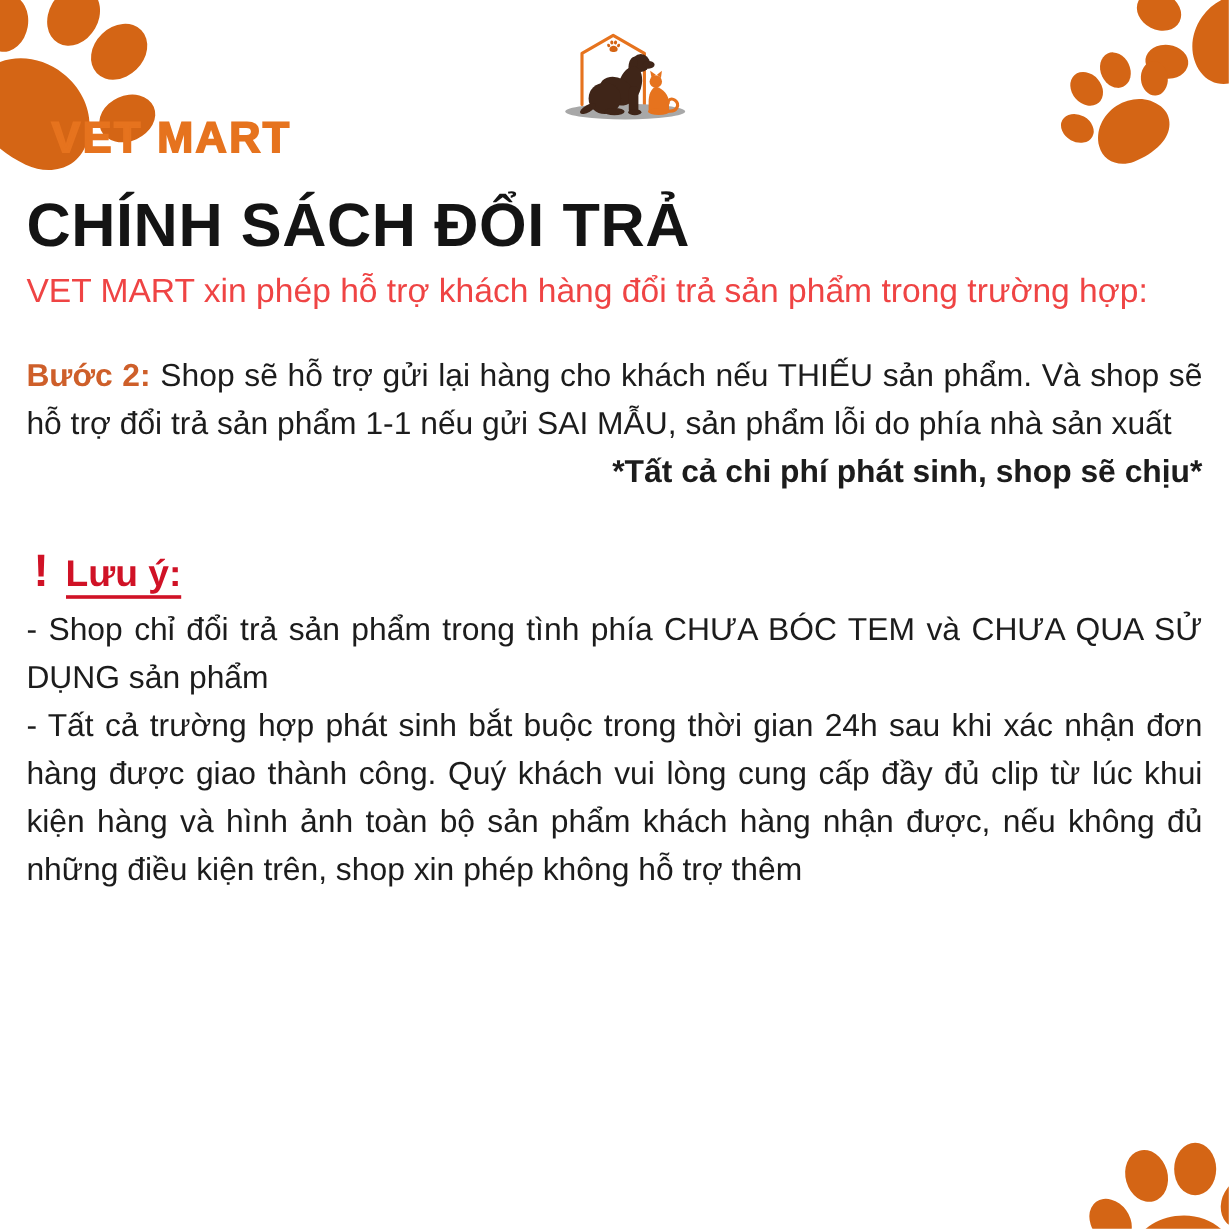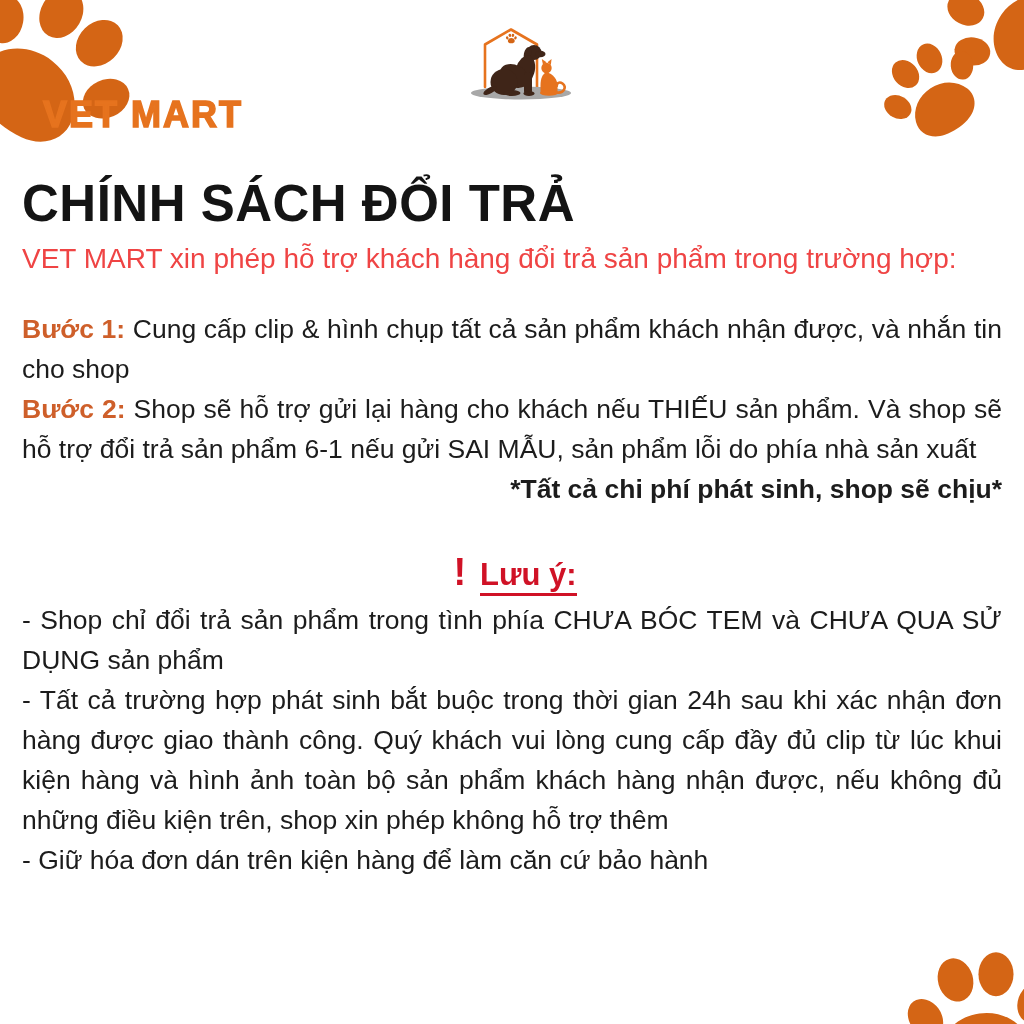--- a/index.html
+++ b/index.html
@@ -15,27 +15,27 @@
   .paw-tr{left:884px;top:44px;width:102px;height:102px;transform:rotate(-33deg);}
   .paw-br{left:908px;top:952px;width:146px;height:146px;transform:rotate(-8deg);}
   
   .logo-mark{position:absolute;left:437px;top:24px;}
   .brand-name{
     position:absolute;top:94px;left:0;width:100%;
     text-align:left;font-size:36px;font-weight:700;letter-spacing:2px;
     color:#E6731E;margin-left:43px;-webkit-text-stroke:1.5px #E6731E;
   }
   
-  .content{position:absolute;left:22px;right:22px;top:174px;}
+  .content{position:absolute;left:22px;right:22px;top:158px;}
   .title{font-size:51px;font-weight:700;color:#141414;margin:0 0 10px;letter-spacing:.5px;}
   .subtitle{font-size:28px;color:#ef4444;margin:0 0 34px;}
   .body{font-size:26.5px;line-height:40px;text-align:justify;color:#1C1C1C;margin:0;}
   .step-label{color:#CE5F2A;font-weight:700;}
   .fee{font-weight:700;text-align:right;}
-  .notice-heading{margin:42px 0 6px;padding-left:6px;text-align:center;}
+  .notice-heading{margin:42px 0 6px;padding-left:6px;}
   .bang{color:#D01226;font-weight:700;font-size:38px;margin-right:14px;}
   .notice-label{
     color:#D01226;font-weight:700;font-size:31px;
     border-bottom:3.5px solid #D01226;padding-bottom:1px;
   }
 </style>
 </head>
 <body>
 
 <svg width="0" height="0" style="position:absolute" aria-hidden="true">
@@ -94,23 +94,21 @@
       <ellipse cx="112" cy="69" rx="9" ry="2.8"></ellipse>
     </g>
   </svg>
   <div class="brand-name">VET MART</div>
 </div>
 
 <div class="content">
   <h1 class="title">CHÍNH SÁCH ĐỔI TRẢ</h1>
   <p class="subtitle">VET MART xin phép hỗ trợ khách hàng đổi trả sản phẩm trong trường hợp:</p>
 
-  <p class="body"><span class="step-label">Bước 1:</span> <span>Cung cấp clip &amp; hình chụp tất cả sản phẩm khách nhận được, và nhắn tin cho shop</span></p>
-  <p class="body"><span class="step-label">Bước 2:</span> <span>Shop sẽ hỗ trợ gửi lại hàng cho khách nếu THIẾU sản phẩm. Và shop sẽ hỗ trợ đổi trả sản phẩm 6-1 nếu gửi SAI MẪU, sản phẩm lỗi do phía nhà sản xuất</span></p>
+  <p class="body"><span class="step-label">Bước 2:</span> <span>Shop sẽ hỗ trợ gửi lại hàng cho khách nếu THIẾU sản phẩm. Và shop sẽ hỗ trợ đổi trả sản phẩm 1-1 nếu gửi SAI MẪU, sản phẩm lỗi do phía nhà sản xuất</span></p>
   <p class="body fee">*Tất cả chi phí phát sinh, shop sẽ chịu*</p>
 
   <div class="notice-heading">
     <span class="bang">!</span><span class="notice-label">Lưu ý:</span>
   </div>
   <p class="body">- Shop chỉ đổi trả sản phẩm trong tình phía CHƯA BÓC TEM và CHƯA QUA SỬ DỤNG sản phẩm</p>
   <p class="body">- Tất cả trường hợp phát sinh bắt buộc trong thời gian 24h sau khi xác nhận đơn hàng được giao thành công. Quý khách vui lòng cung cấp đầy đủ clip từ lúc khui kiện hàng và hình ảnh toàn bộ sản phẩm khách hàng nhận được, nếu không đủ những điều kiện trên, shop xin phép không hỗ trợ thêm</p>
-  <p class="body">- Giữ hóa đơn dán trên kiện hàng để làm căn cứ bảo hành</p>
 </div>
 
 </body></html>

